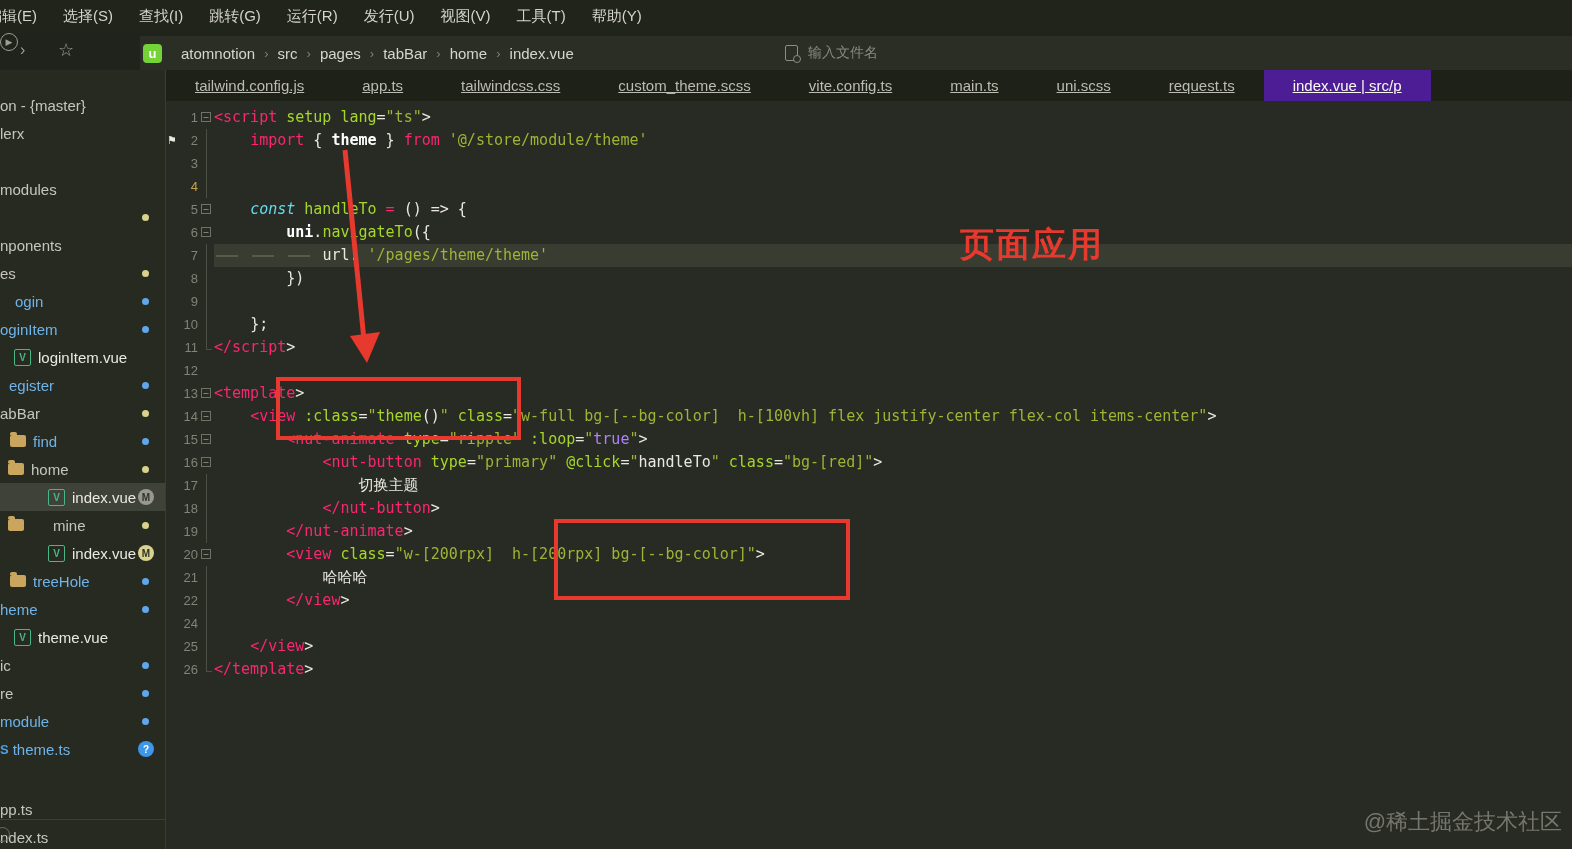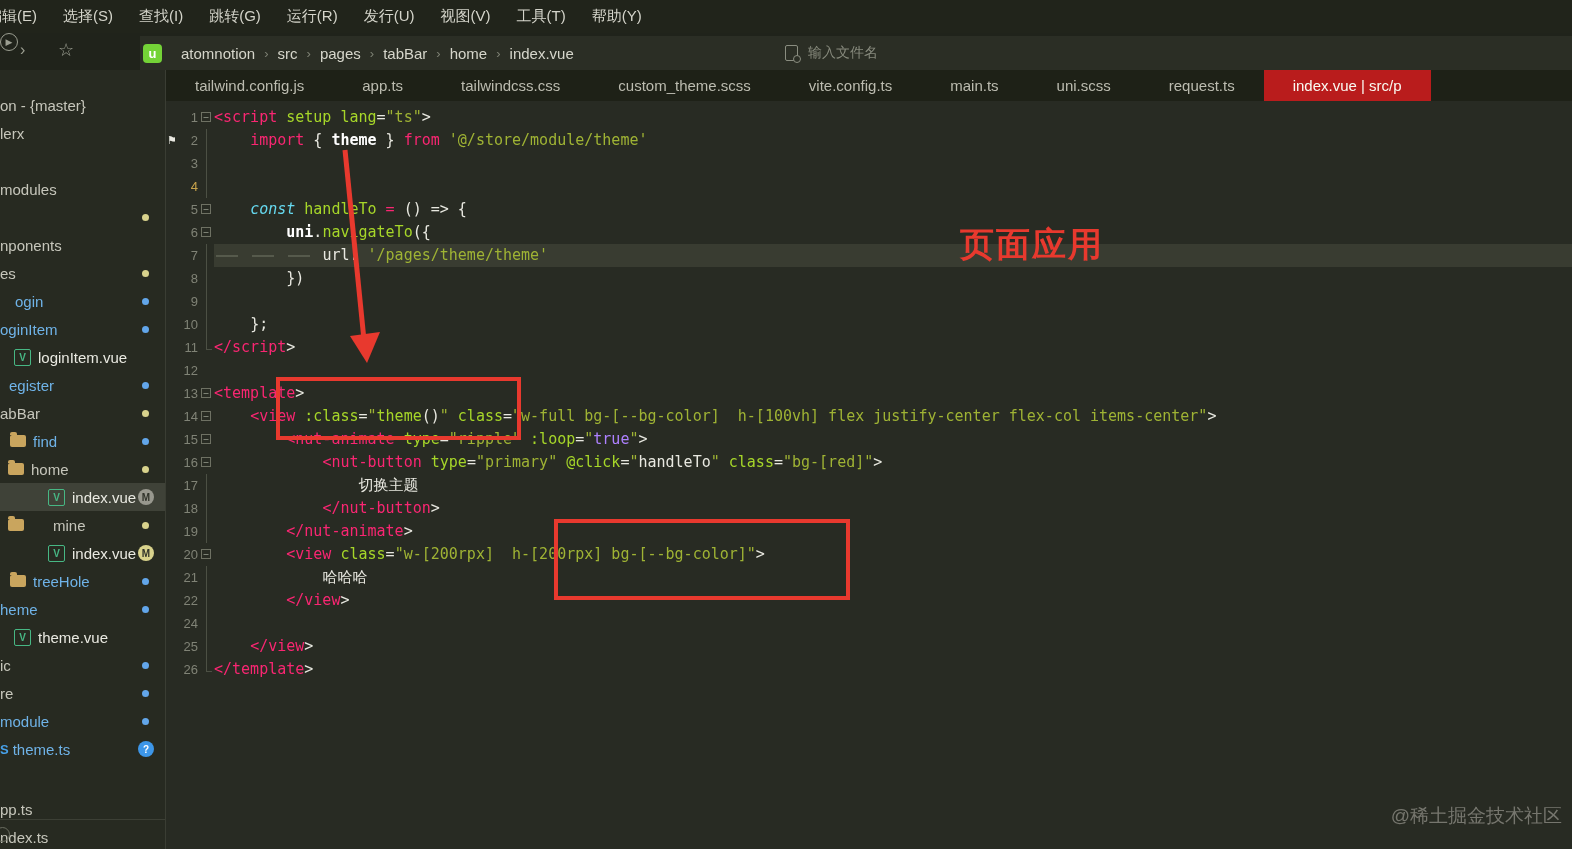--- a/index.html
+++ b/index.html
@@ -45,22 +45,22 @@
   .vue-ic{width:15px;height:15px;border:1px solid #47b784;color:#47b784;font-size:10px;font-weight:bold;
           display:inline-flex;align-items:center;justify-content:center;border-radius:2px;margin-right:7px;flex:none;}
   .folder-ic{width:16px;height:12px;background:#c9a55e;border-radius:2px;margin-right:7px;position:relative;flex:none;}
   .folder-ic::before{content:'';position:absolute;top:-3px;left:0;width:7px;height:3px;background:#c9a55e;border-radius:2px 2px 0 0;}
   .ts-ic{color:#47a0e8;font-weight:bold;font-size:13px;margin-right:4px;flex:none;}
   #sidebar-bottom{position:absolute;bottom:0;left:0;right:0;height:29px;border-top:1px solid #3c3f35;}
   #sb-partial-ic{position:absolute;left:-5px;top:7px;width:13px;height:13px;border:1.5px solid #6a6d60;border-radius:50%;}
 
   
   #tabbar{position:absolute;left:166px;top:70px;right:0;height:31px;background:#1e2117;display:flex;overflow:hidden;}
-  .tab{padding:0 29px;line-height:31px;font-size:15px;color:#bcbcb0;white-space:nowrap;}
-  .tab.active{background:#b91c1c;color:#fafaf2;}
+  .tab{padding:0 29px;line-height:31px;font-size:15px;color:#bcbcb0;white-space:nowrap;text-decoration:underline;}
+  .tab.active{background:#4c1d95;color:#fafaf2;}
 
   
   #editor{position:absolute;left:166px;top:101px;right:0;bottom:0;background:#282b23;padding-top:5px;}
   .cline{display:flex;height:23px;}
   .marker{width:12px;text-align:center;font-size:11px;color:#e9e9e1;line-height:23px;flex:none;}
   .lnum{width:20px;text-align:right;font-size:13px;color:#808376;line-height:23px;flex:none;}
   .lnum.ny{color:#c8a44c;}
   .foldcol{width:16px;position:relative;flex:none;}
   .foldbox{position:absolute;left:3px;top:6px;width:10px;height:10px;border:1px solid #6e7163;color:#aab0a0;
            font-size:9px;line-height:9px;text-align:center;box-sizing:border-box;}
@@ -74,21 +74,21 @@
   .tk-tag{color:#f92672}.tk-kw{color:#f92672}
   .tk-attr{color:#a6d629}.tk-str{color:#9fb334}
   .tk-kw2{color:#66d9ef;font-style:italic}
   .tk-pl{color:#e8e8e0}.tk-bold{color:#ffffff;font-weight:bold}
   .tk-lit{color:#ae81ff}
 
   
   #overlay{position:absolute;left:0;top:0;width:1572px;height:849px;pointer-events:none;}
   #anno-label{position:absolute;left:960px;top:222px;font-size:34px;font-weight:bold;color:#e8392e;
               letter-spacing:2px;pointer-events:none;white-space:nowrap;}
-  #watermark{position:absolute;right:10px;bottom:20px;font-size:19px;color:#76766e;pointer-events:none;}
+  #watermark{position:absolute;right:10px;bottom:12px;font-size:22px;color:#76766e;pointer-events:none;}
 </style>
 </head>
 <body>
 
 <div id="titlebar">
   <div id="menubar">
       <span class="menu-item">编辑(E)</span>
       <span class="menu-item">选择(S)</span>
       <span class="menu-item">查找(I)</span>
       <span class="menu-item">跳转(G)</span>

